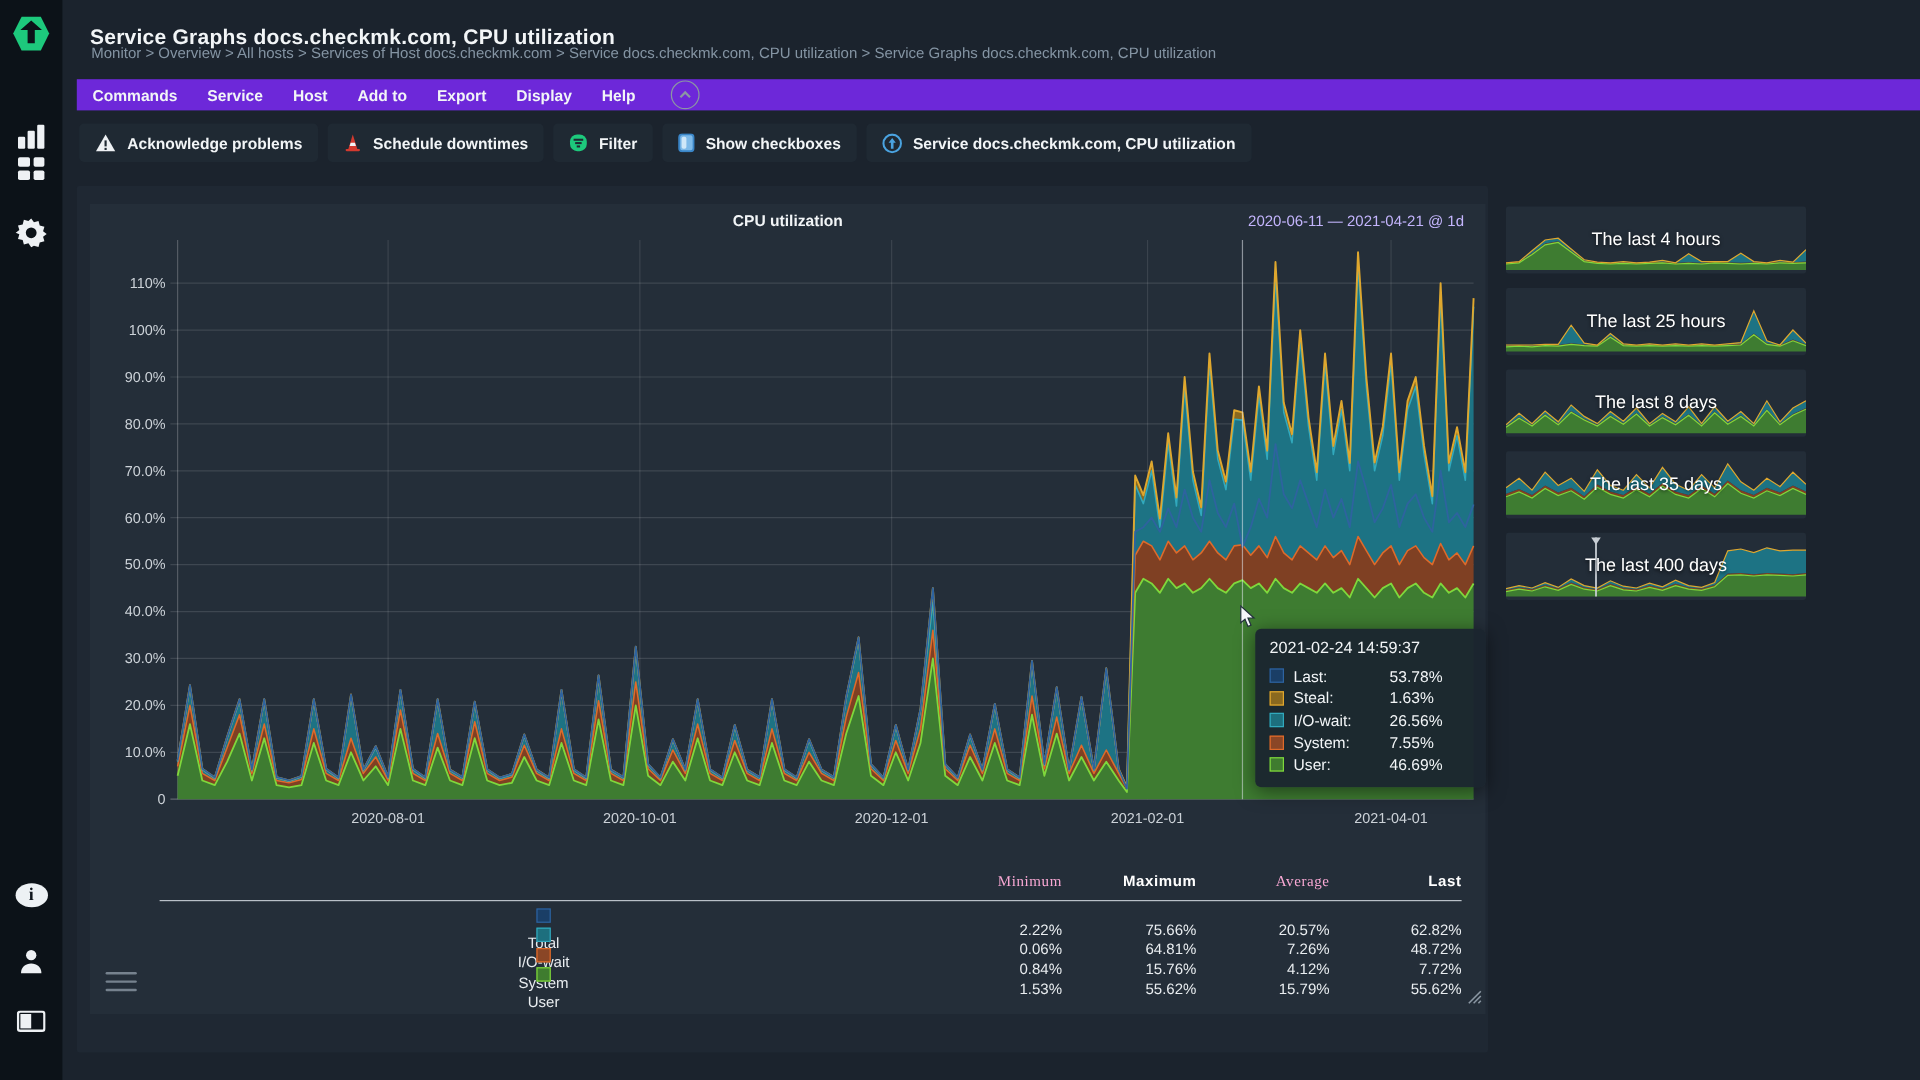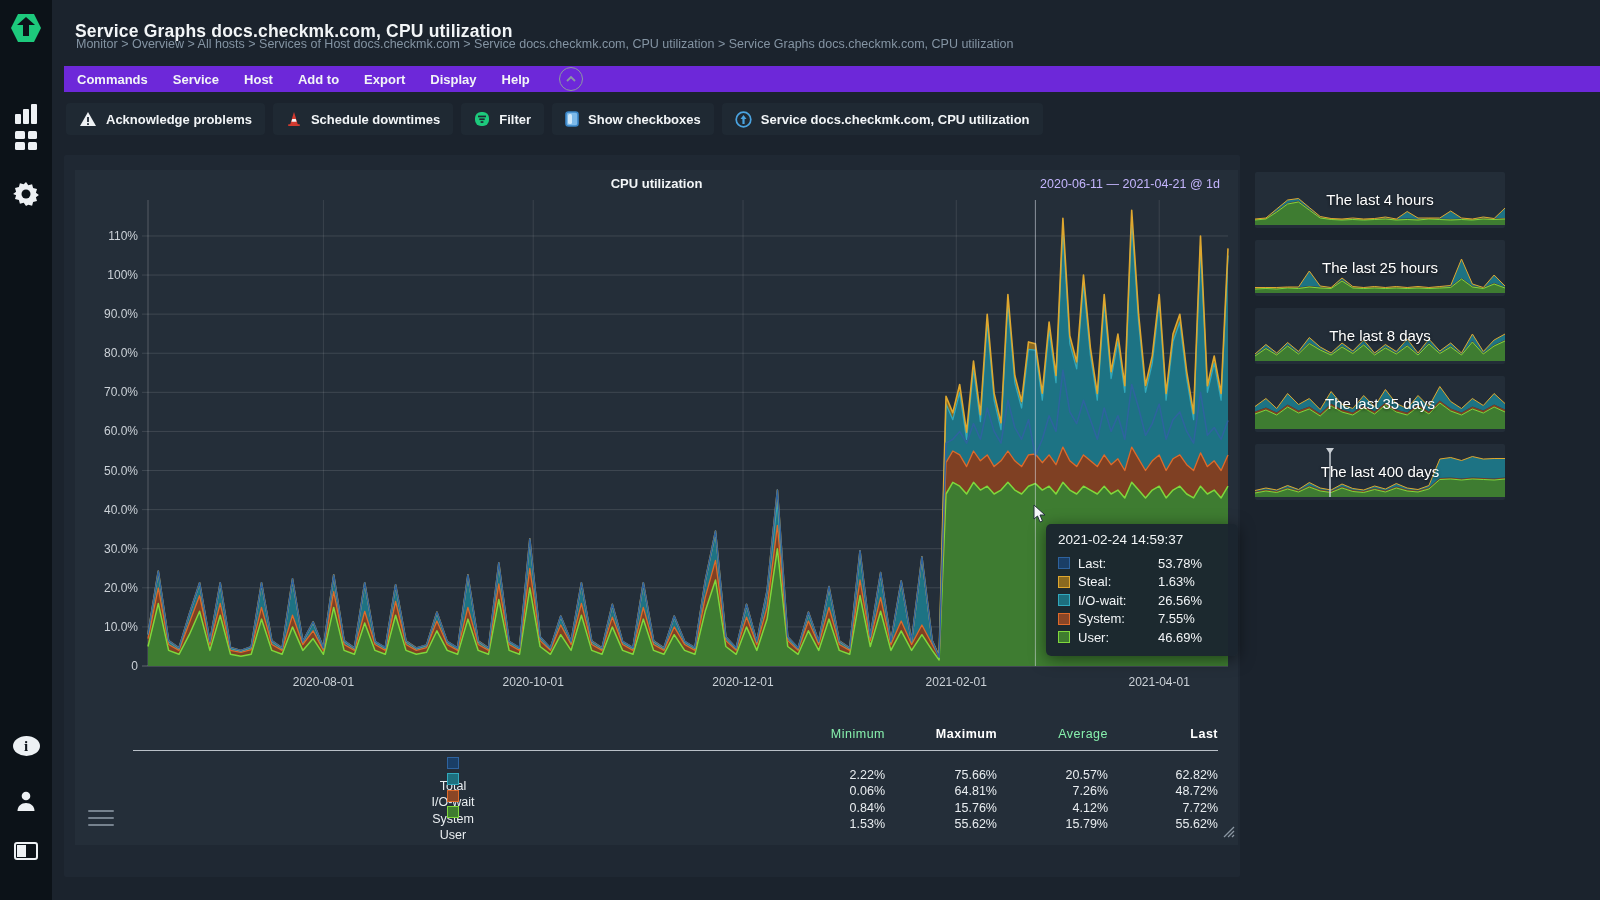--- a/index.html
+++ b/index.html
@@ -27,21 +27,21 @@
   .graph-title{position:absolute;left:0;right:0;top:6px;text-align:center;font-size:13px;font-weight:bold;}
   .time-range{position:absolute;right:18px;top:7px;font-size:12.5px;color:#c4b5fd;}
   #plot{position:absolute;left:0;top:0;}
   
   #legend-table{position:absolute;left:58px;top:552px;width:1085px;font-size:12.5px;}
   .lt-row{display:grid;grid-template-columns:640px 112px 112px 111px 110px;align-items:center;height:16.4px;}
   .lt-head{height:24px;margin-bottom:4px;}
   .lt-sep{border-bottom:1px solid #b9c0c8;margin-bottom:6px;}
   .lt-cell{text-align:right;color:#e9edf0;}
   .lt-name{display:flex;align-items:center;gap:10px;text-align:left;color:#e9edf0;flex-direction:column;}
-  .lt-h-dim{text-align:right;color:#86efac;letter-spacing:.5px;}
+  .lt-h-dim{text-align:right;color:#f9a8d4;letter-spacing:.5px;font-family:Liberation Serif, serif;}
   .lt-h-bright{text-align:right;color:#ffffff;font-weight:bold;letter-spacing:.5px;}
   .swatch{width:10px;height:10px;border-width:1.5px;border-style:solid;display:inline-block;flex:0 0 auto;}
   .burger{position:absolute;left:13px;top:640px;width:26px;cursor:pointer;}
   .burger div{height:2px;background:#76828e;margin-bottom:5px;border-radius:1px;}
   .resize-grip{position:absolute;right:3px;bottom:3px;cursor:nwse-resize;}
   
   #tooltip{position:absolute;left:1046px;top:524px;width:168px;background:rgba(27,37,47,.96);
            border-radius:5px;box-shadow:0 3px 16px rgba(0,0,0,.5);padding:8px 12px 9px 12px;
            font-size:13px;z-index:30;}
   .tt-title{font-size:13.5px;margin-bottom:7px;white-space:nowrap;}

